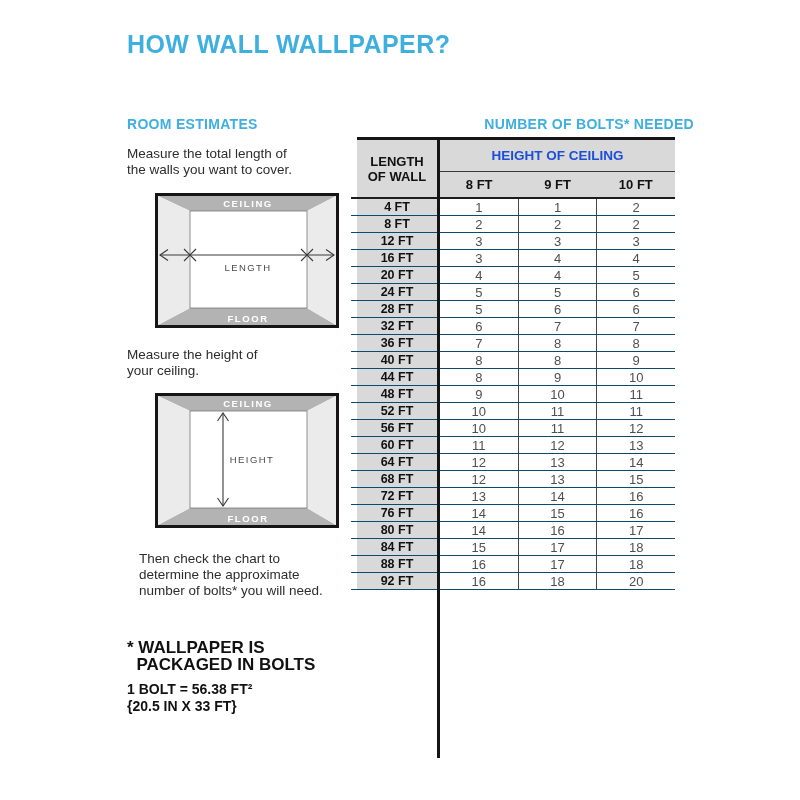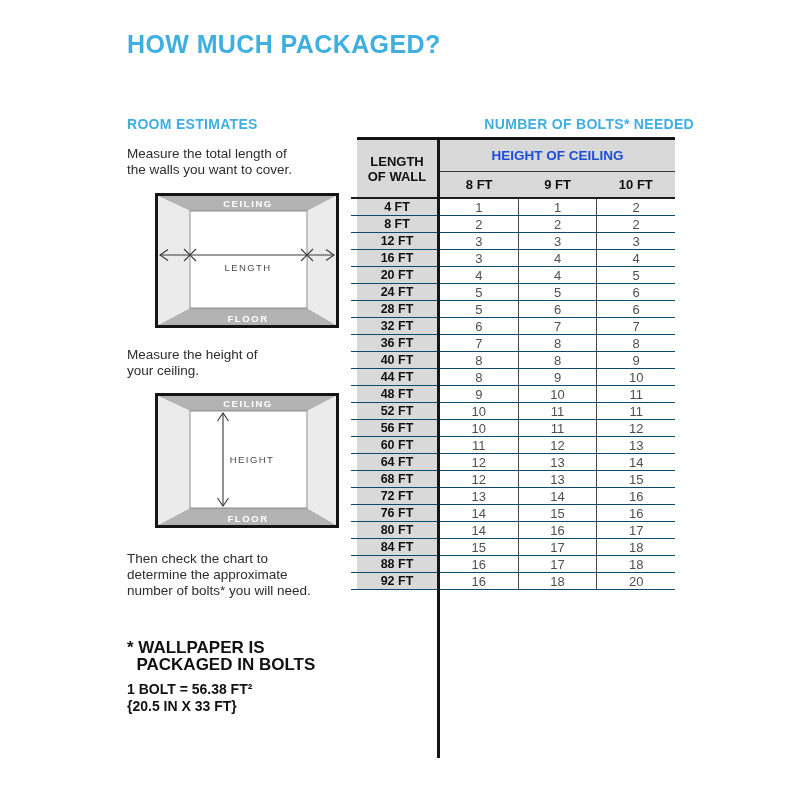--- a/index.html
+++ b/index.html
@@ -18,21 +18,21 @@
   }
   #room-estimates-head { left:127px; top:116px; }
   #bolts-needed-head { left:376px; top:116px; width:318px; text-align:right; }
 
   .para {
     position:absolute; left:127px; font-size:13.5px; line-height:16px;
     color:#2d2d2d; white-space:pre-line;
   }
   #step1 { top:146px; }
   #step2 { top:347px; }
-  #step3 { top:551px; }
+  #step3 { top:551px;margin-left:12px; }
   .note {
     position:absolute; left:127px; font-weight:bold; color:#111;
     font-size:17px; line-height:17px; white-space:pre-wrap;
   }
   #footnote { top:639px; }
   #boltinfo { top:681px; font-size:14px; }
 
   .diagram { position:absolute; left:127px; width:184px; height:135px;padding-left:28px; }
   #diagram-length { top:193px; }
   #diagram-height { top:393px; }
@@ -70,21 +70,21 @@
     flex:1; display:flex; align-items:center; justify-content:center;
     font-size:13px; color:#4d4f53;
   }
   .t-row .val + .val { border-left:1px solid #474747; }
 </style>
 </head>
 <body>
 
 <div class="page">
 
-  <div class="page-title">HOW MUCH PACKAGED?</div>
+  <div class="page-title">HOW WALL WALLPAPER?</div>
 
   <div class="sec-head" id="room-estimates-head">ROOM ESTIMATES</div>
 
   <div class="para" id="step1">Measure the total length of
 the walls you want to cover.</div>
 
   <div class="diagram" id="diagram-length">
     <svg viewBox="0 0 184 135">
       <rect x="1.5" y="1.5" width="181" height="132" fill="#ffffff" stroke="#151515" stroke-width="3"></rect>
       <polygon points="3,3 181,3 152,18 35,18" fill="#b3b3b3"></polygon>

